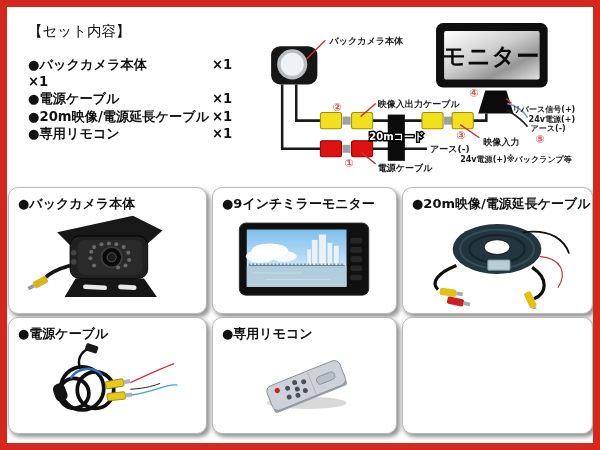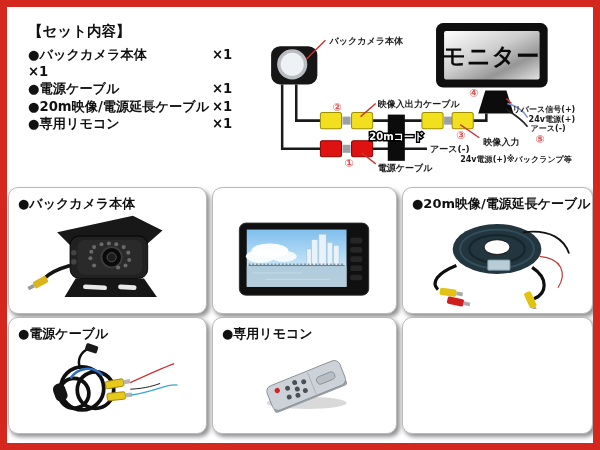--- a/index.html
+++ b/index.html
@@ -1,21 +1,21 @@
 <!DOCTYPE html>
 <html><head>
 <meta charset="utf-8">
 <style>
   html,body{margin:0;padding:0;background:#fff;}
   body{width:600px;height:450px;font-family:"DejaVu Sans",sans-serif;}
   .frame{position:relative;width:600px;height:450px;box-sizing:border-box;
          border:7px solid #d4281f;background:#fff;overflow:hidden;}
   
   .set-list{position:absolute;left:21px;top:15px;width:222px;color:#111;}
-  .set-title{font-weight:bold;font-size:14.5px;margin-bottom:5px;}
+  .set-title{font-weight:normal;font-size:14.5px;margin-bottom:15px;}
   .set-row{display:flex;font-weight:bold;font-size:13.2px;line-height:17.2px;}
   .set-label{width:184px;white-space:nowrap;}
   .set-qty{white-space:nowrap;}
   
   .diagram{position:absolute;left:256px;top:3px;width:332px;height:176px;}
   .diagram .wire{stroke:#1a1a1a;stroke-width:2.5;fill:none;}
   .diagram .thin{fill:none;stroke-width:1.6;}
   .diagram .ptr{stroke:#cc3333;stroke-width:1.4;fill:none;}
   .diagram text{font-family:"DejaVu Sans",sans-serif;}
   .diagram .t9{font-size:9px;font-weight:bold;fill:#1a1a1a;}
@@ -164,20 +164,21 @@
       <rect x="104" y="79" width="20" height="5" rx="2.5" fill="#e8e8e8" transform="rotate(3 114 81)"></rect>
       <path d="M52,58 C38,62 30,66 24,72" stroke="#141414" stroke-width="4" fill="none"></path>
       <g transform="rotate(-28 20 76)">
         <rect x="12" y="72" width="16" height="8" rx="2" fill="#d9b51b"></rect>
         <rect x="5" y="74" width="7" height="4" fill="#999"></rect>
       </g>
     </svg>
   </div>
 
   <div class="card c2">
+    <div class="card-label">●9インチミラーモニター</div>
     <svg class="photo" viewBox="0 0 185 105" preserveAspectRatio="xMidYMid meet">
       <defs>
         <linearGradient id="sky" x1="0" y1="0" x2="0" y2="1">
           <stop offset="0" stop-color="#7fbfed"></stop>
           <stop offset="0.7" stop-color="#cfe8f8"></stop>
           <stop offset="1" stop-color="#e8f3fa"></stop>
         </linearGradient>
       </defs>
       <rect x="22" y="12" width="140" height="78" rx="7" fill="#101010" stroke="#2a2a2a"></rect>
       <rect x="30" y="19" width="108" height="62" fill="url(#sky)"></rect>

